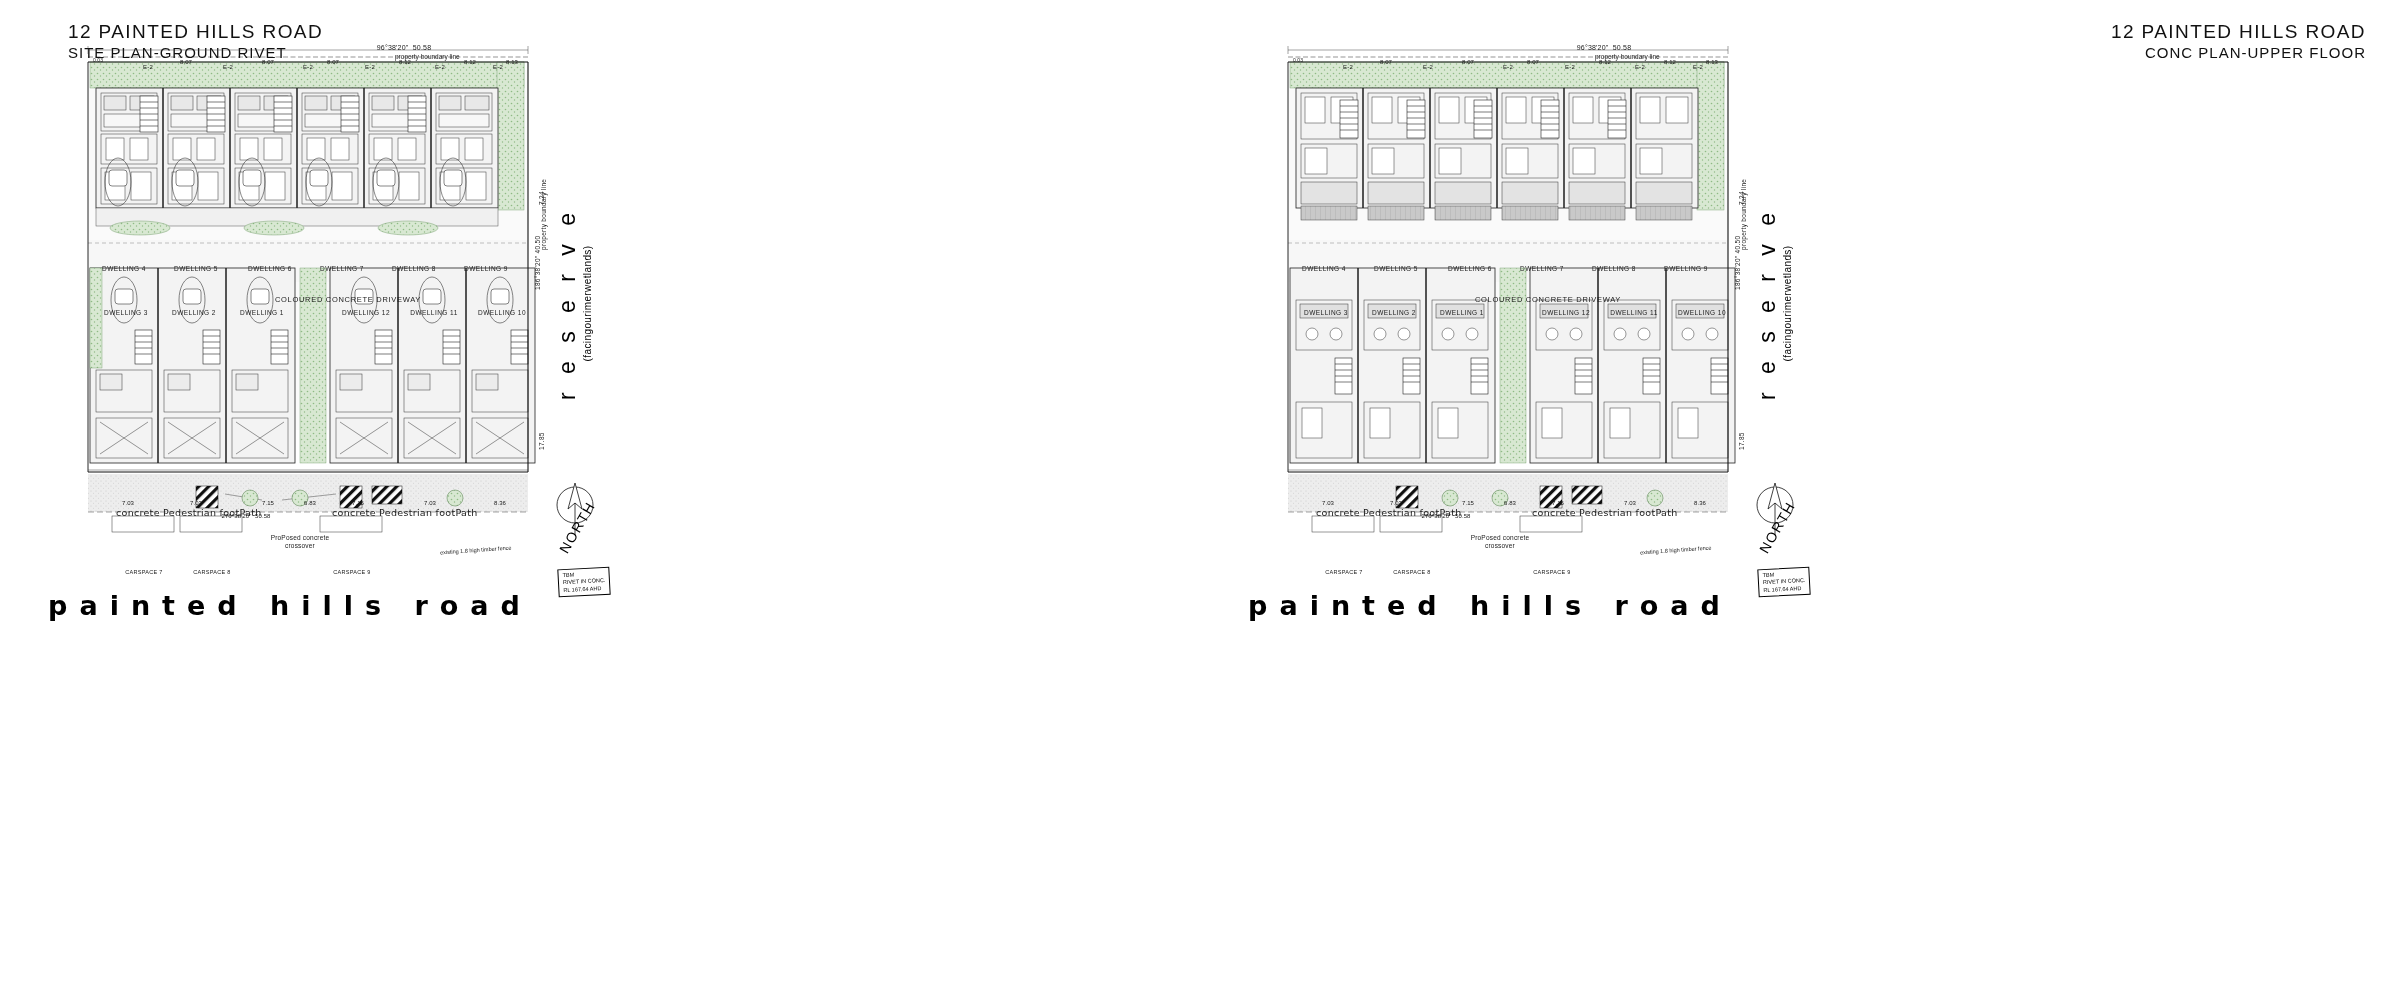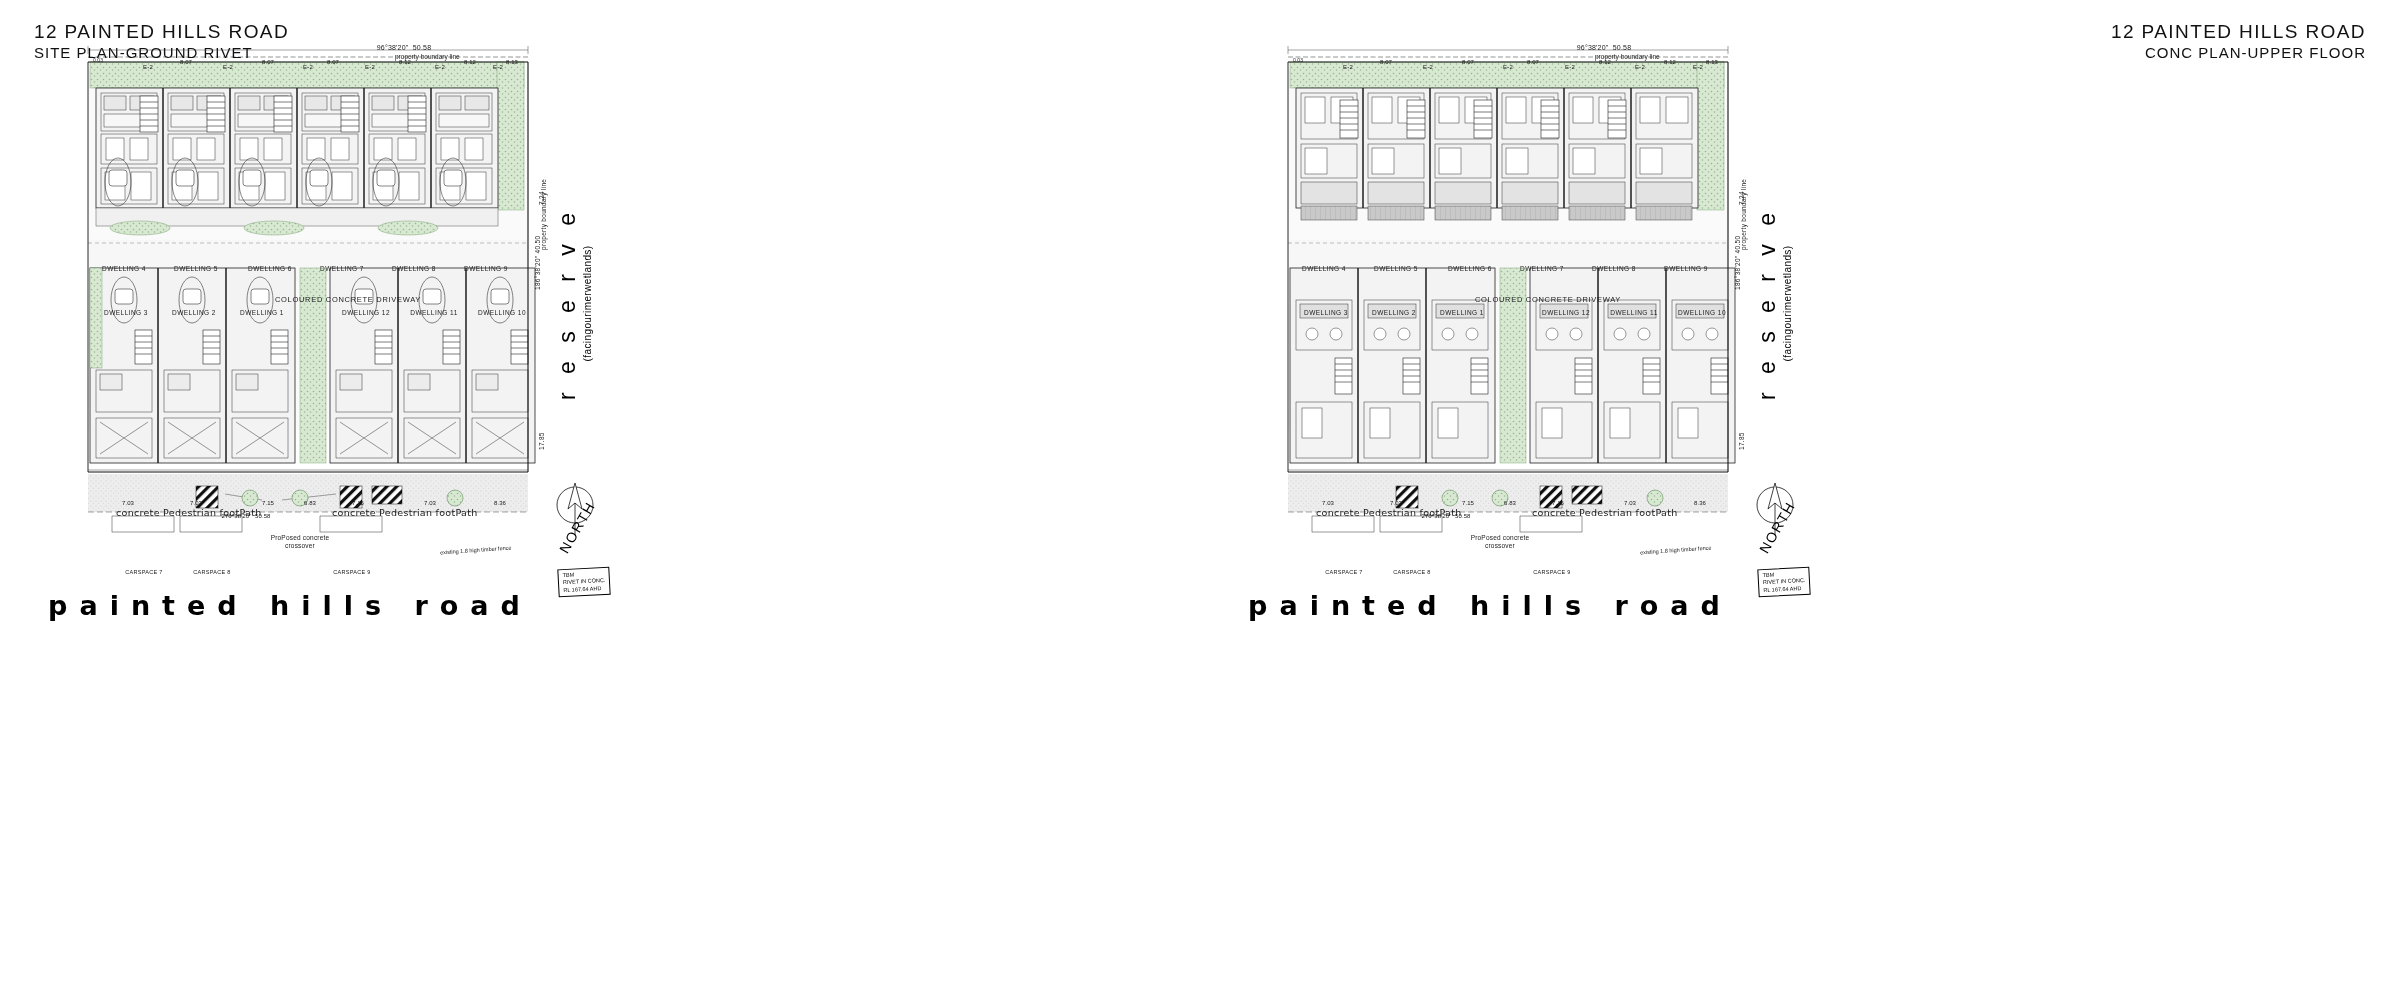--- a/index.html
+++ b/index.html
@@ -26,20 +26,21 @@
   }
   #panel-left  { left: 0; }
   #panel-right { left: 1200px; }
 
   
   .title-block {
     position: absolute;
     font-family: "Liberation Sans", sans-serif;
     color: #111;
     white-space: nowrap;
+    margin-left: 34px;
   }
   .title-main {
     font-size: 19px;
     letter-spacing: 1.4px;
     font-weight: 400;
     line-height: 1.05;
   }
   .title-sub {
     font-size: 15px;
     letter-spacing: 1.0px;

